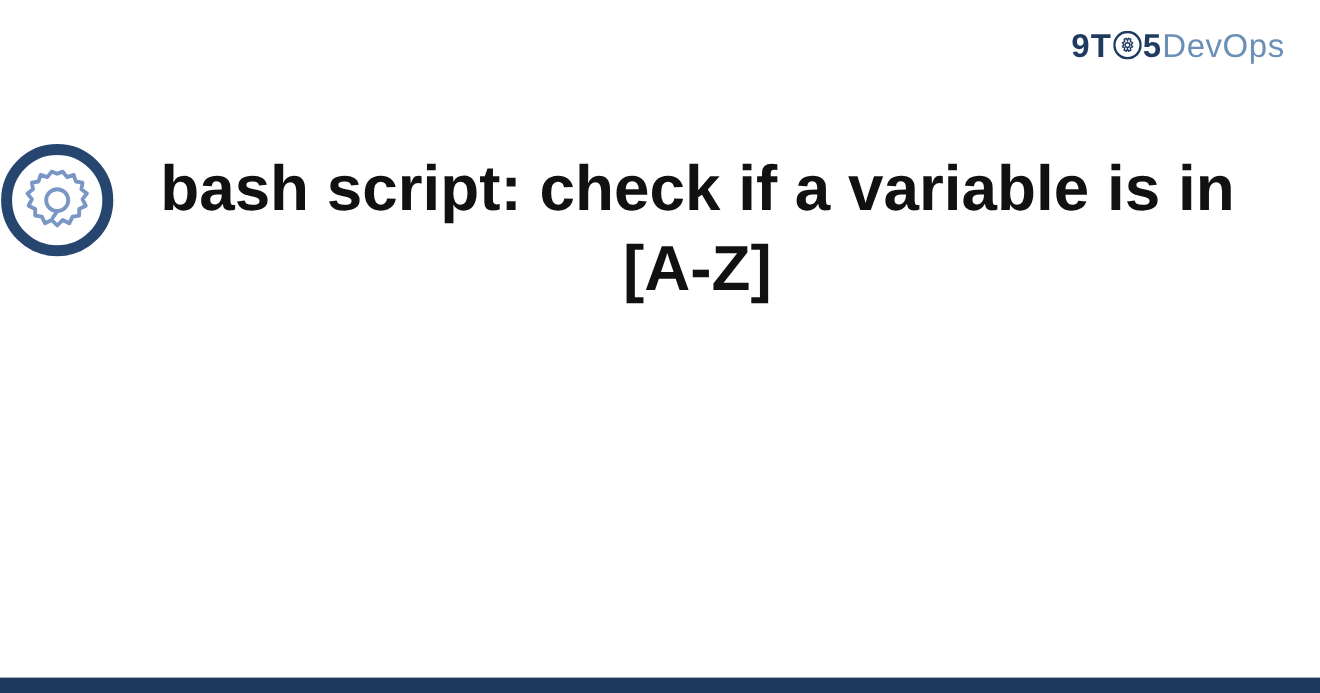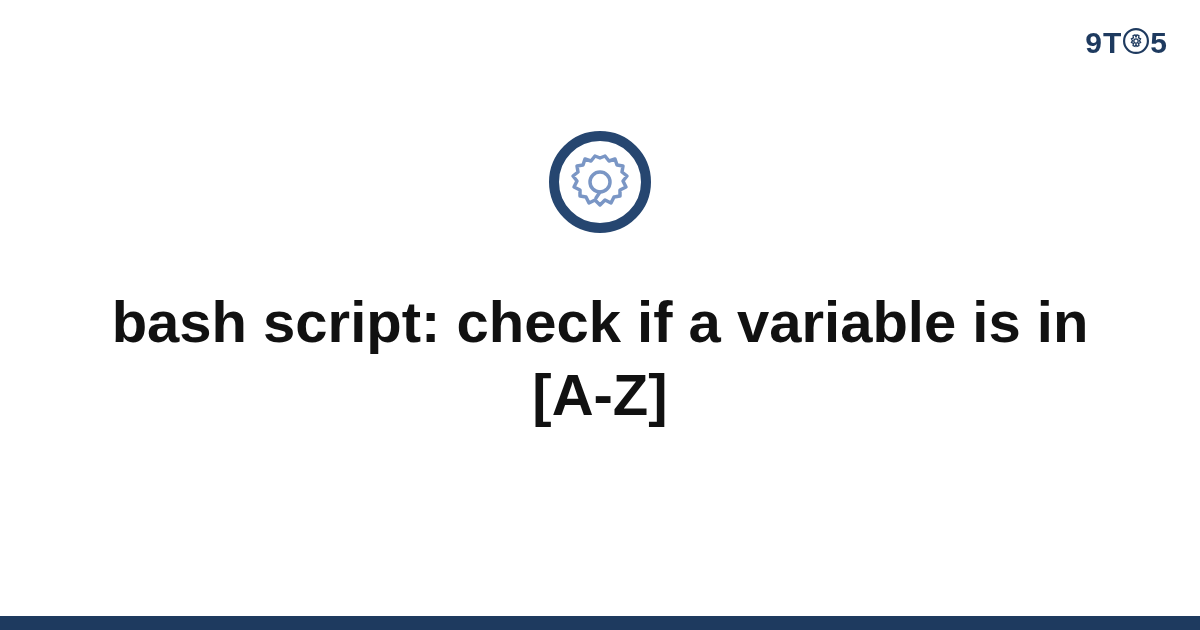--- a/index.html
+++ b/index.html
@@ -49,21 +49,21 @@
       font-size: 30px;
       font-weight: 400;
       letter-spacing: 0.5px;
     }
     .center-content {
       position: absolute;
       top: 130px;
       left: 0;
       right: 0;
       display: flex;
-      flex-direction: column;
+      flex-direction: row;
       align-items: center;
     }
     .big-icon-wrapper {
       margin-bottom: 48px;
     }
     .title {
       color: #111111;
       font-size: 58px;
       font-weight: 700;
       text-align: center;
@@ -86,20 +86,21 @@
 <div class="header">
   <span class="brand-9t">9T</span>
   <span class="brand-gear">
     <svg width="26" height="26" viewBox="0 0 24 24" fill="none">
       <circle cx="12" cy="12" r="11" stroke="#1e3a5f" stroke-width="2"></circle>
       <path d="M12 8.2 L12.9 6.4 L14.7 7.1 L14.4 9.1 L16.2 10 L15.2 11.7 L16.2 13.4 L14.4 14.3 L14.7 16.3 L12.9 17 L12 15.2 L11.1 17 L9.3 16.3 L9.6 14.3 L7.8 13.4 L8.8 11.7 L7.8 10 L9.6 9.1 L9.3 7.1 L11.1 6.4 Z" stroke="#1e3a5f" stroke-width="1.2" fill="none"></path>
       <circle cx="12" cy="12" r="2" stroke="#1e3a5f" stroke-width="1.2" fill="none"></circle>
     </svg>
   </span>
   <span class="brand-5">5</span>
+  <span class="brand-devops">DevOps</span>
 </div>
 
 <div class="center-content">
   <div class="big-icon-wrapper">
     <svg width="104" height="104" viewBox="0 0 104 104">
       <circle cx="52" cy="52" r="46" stroke="#264670" stroke-width="10" fill="none"></circle>
       <g transform="translate(52,52)">
         <path d="M0 -24 L5 -26 L9 -21 L15 -23 L17 -17 L23 -16 L22 -10 L27 -6 L23 -1 L26 5 L20 8 L20 14 L14 15 L11 21 L5 18 L0 23 L-5 18 L-11 21 L-14 15 L-20 14 L-20 8 L-26 5 L-23 -1 L-27 -6 L-22 -10 L-23 -16 L-17 -17 L-15 -23 L-9 -21 L-5 -26 Z" stroke="#7a96c5" stroke-width="3.5" fill="none" stroke-linejoin="round"></path>
         <circle cx="0" cy="0" r="10" stroke="#7a96c5" stroke-width="3.5" fill="none"></circle>
         <path d="M0 10 L -4 16" stroke="#7a96c5" stroke-width="3.5" fill="none" stroke-linecap="round"></path>

